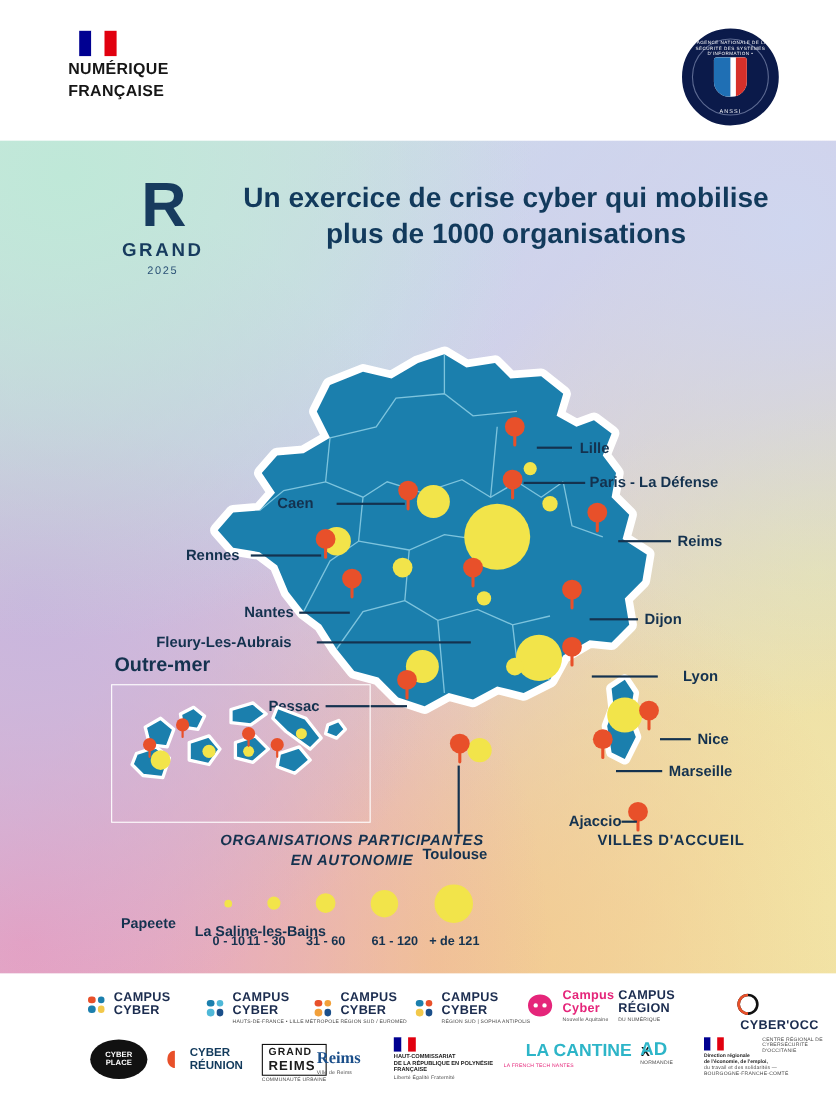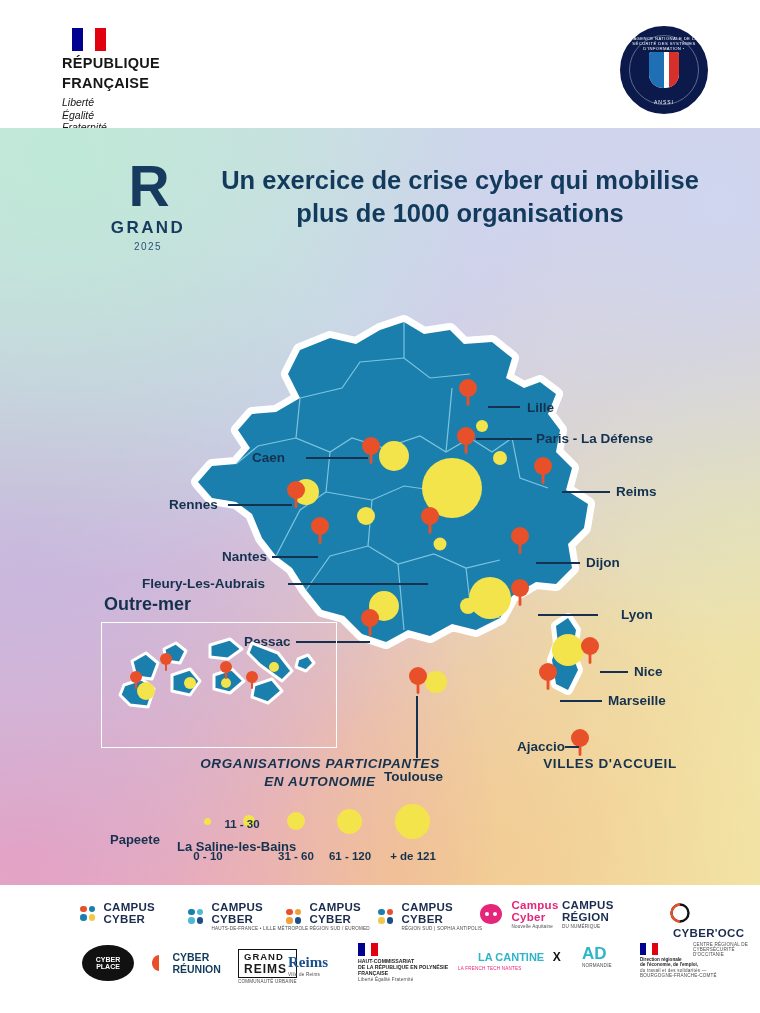--- a/index.html
+++ b/index.html
@@ -142,27 +142,22 @@
 </head>
 <body>
 
 <div class="header">
   <div class="marianne">
     <div class="flag">
       <span class="b"></span>
         <span class="w"></span>
         <span class="r"></span>
     </div>
-    <div class="rf">RÉPUBLIQUE</div>
+    <div class="rf">NUMÉRIQUE</div>
     <div class="rf">FRANÇAISE</div>
-    <div class="devise">
-      <div>Liberté</div>
-      <div>Égalité</div>
-      <div>Fraternité</div>
-    </div>
   </div>
 
   <div class="anssi">
     <div class="anssi-ring">
       <div class="anssi-top">• AGENCE NATIONALE DE LA SÉCURITÉ DES SYSTÈMES D'INFORMATION •</div>
       <div class="anssi-inner">
         <div class="anssi-shield"></div>
       </div>
       <div class="anssi-txt">ANSSI</div>
     </div>
@@ -339,23 +334,23 @@
   </div>
   <div class="legend-title" style="left:490px;top:627px;width:240px;">VILLES D'ACCUEIL</div>
 
   <div class="dot" style="left:204px;top:690px;width:7px;height:7px;"></div>
   <div class="dot" style="left:243px;top:687px;width:12px;height:12px;"></div>
   <div class="dot" style="left:287px;top:684px;width:18px;height:18px;"></div>
   <div class="dot" style="left:337px;top:681px;width:25px;height:25px;"></div>
   <div class="dot" style="left:395px;top:676px;width:35px;height:35px;"></div>
 
   <div class="scale-lab" style="left:178px;top:722px;width:60px;">0 - 10</div>
-  <div class="scale-lab" style="left:220px;top:690px;width:44px;">11 - 30</div>
+  <div class="scale-lab" style="left:220px;top:722px;width:44px;">11 - 30</div>
   <div class="scale-lab" style="left:266px;top:722px;width:60px;">31 - 60</div>
-  <div class="scale-lab" style="left:320px;top:722px;width:60px;">61 - 120</div>
+  <div class="scale-lab" style="left:320px;top:722px;width:60px;text-align:right;">61 - 120</div>
   <div class="scale-lab" style="left:382px;top:722px;width:62px;">+ de 121</div>
 
   <div class="pin-legend">
     <svg width="40" height="40" viewBox="0 0 40 40">
       <circle cx="20" cy="13" r="10" fill="#e8502a"></circle>
       <rect x="18.6" y="20" width="2.8" height="14" rx="1.4" fill="#e8502a"></rect>
     </svg>
   </div>
 </div>
 
@@ -475,21 +470,21 @@
       <span class="b"></span>
         <span class="w"></span>
         <span class="r"></span>
     </div>
     <span style="display:block;font-size:5.2px;font-weight:bold;">HAUT-COMMISSARIAT</span>
     <span style="display:block;font-size:5.2px;font-weight:bold;">DE LA RÉPUBLIQUE EN POLYNÉSIE FRANÇAISE</span>
     <span class="cc-sub" style="display:block;">Liberté Égalité Fraternité</span>
   </div>
 
   <div class="logo" style="left:448px;top:62px;">
-    <span style="display:inline-block;font-size:11px;font-weight:bold;color:#2db5c8;line-height:11px;padding-left:20px;">LA CANTINE</span>
+    <span style="display:inline-block;font-size:16px;font-weight:bold;color:#2db5c8;line-height:11px;padding-left:20px;">LA CANTINE</span>
     <span style="display:inline-block;font-size:12px;font-weight:bold;color:#111;margin-left:4px;">X</span>
     <span class="cc-sub" style="display:block;color:#e5257a;">LA FRENCH TECH NANTES</span>
   </div>
 
   <div class="logo" style="left:572px;top:60px;">
     <span style="display:block;font-size:17px;font-weight:bold;color:#2db5c8;line-height:17px;">AD</span>
     <span class="cc-sub" style="display:block;">NORMANDIE</span>
   </div>
 
   <div class="logo" style="left:630px;top:58px;width:80px;">

